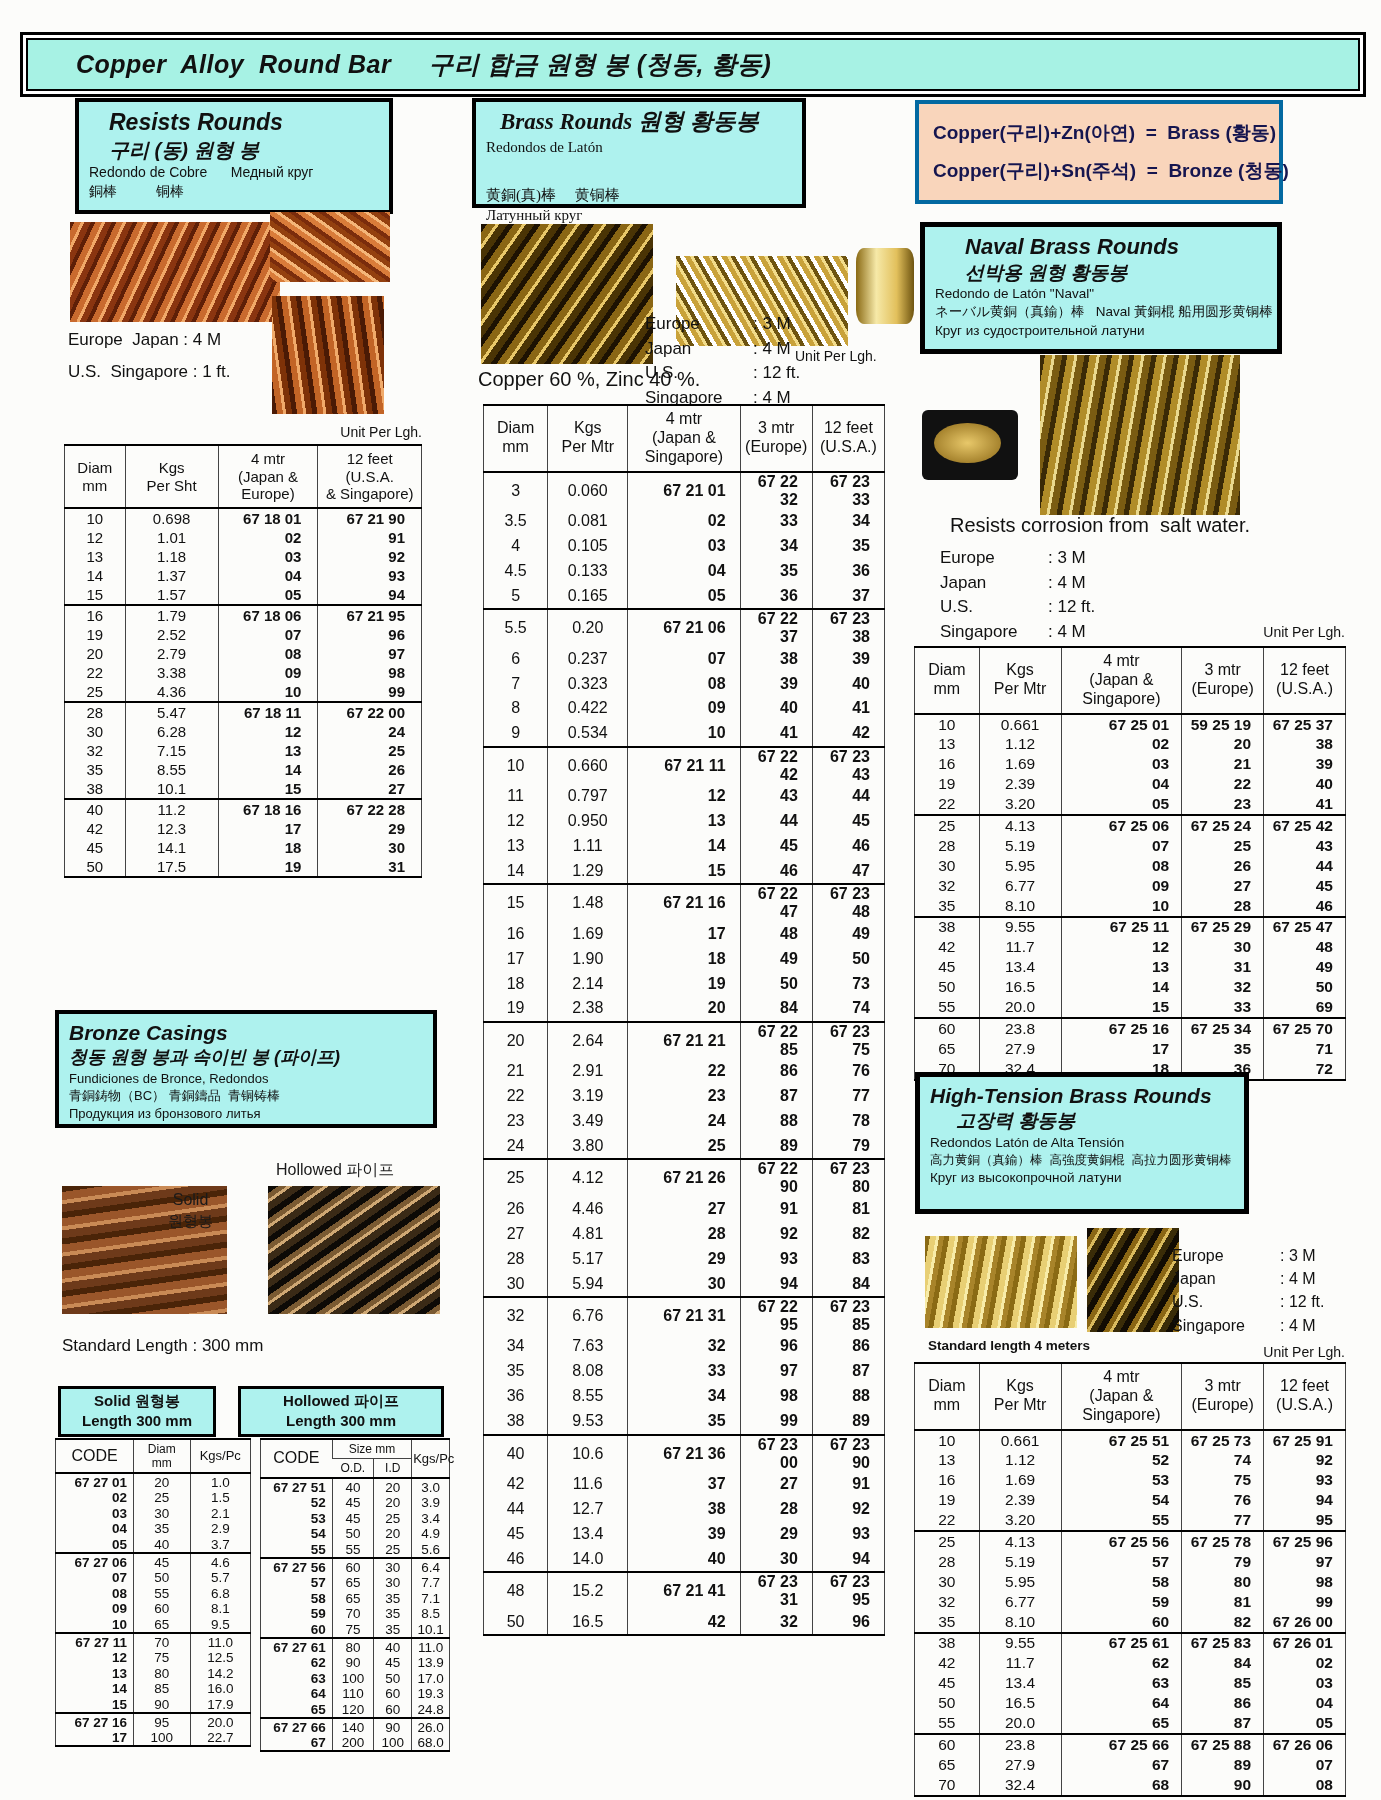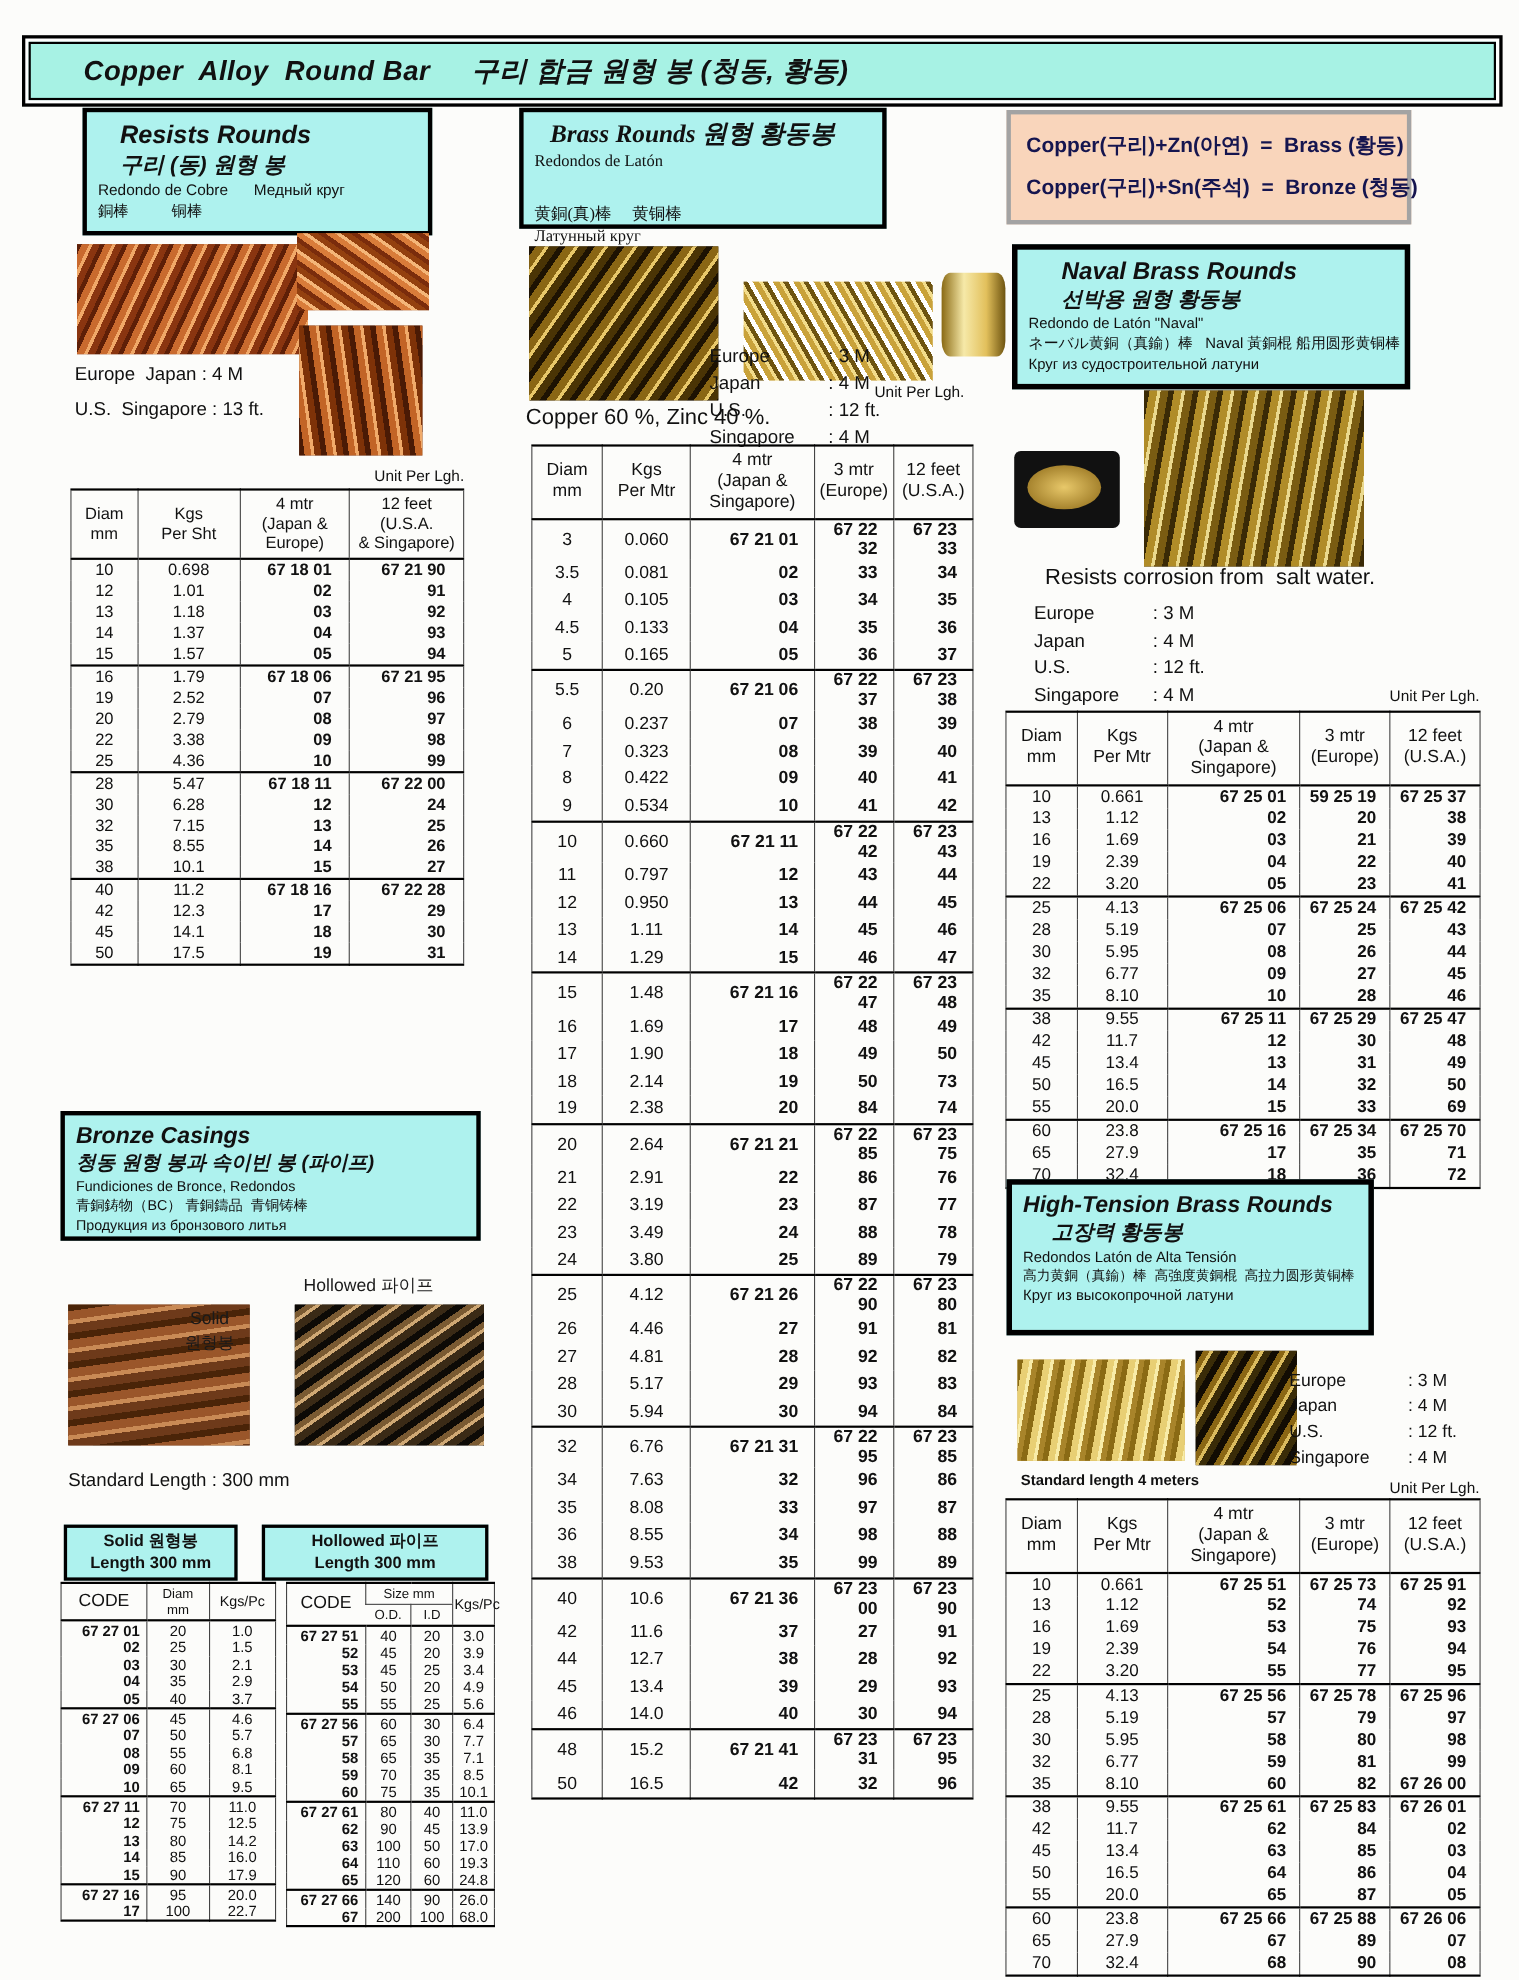--- a/index.html
+++ b/index.html
@@ -8,21 +8,21 @@
   
   .title-frame{position:absolute;left:20px;top:32px;width:1334px;border:3px solid #000;background:#fff;padding:3px;}
   .title-inner{background:#a7f2e4;border:2px solid #000;font-style:italic;font-weight:bold;
                font-size:25px;padding:8px 10px 8px 48px;white-space:pre;letter-spacing:.5px;}
   
   .cyanbox{position:absolute;background:#aef2ee;border:4px solid #000;padding:6px 10px;box-sizing:border-box;}
   .h-en{font-style:italic;font-weight:bold;font-size:23px;line-height:1.25;}
   .h-ko{font-weight:bold;font-size:20px;font-style:italic;line-height:1.3;}
   .h-sub{font-size:14px;line-height:1.35;white-space:pre;}
   
-  .formula-box{position:absolute;left:915px;top:100px;width:368px;background:#f9d5bb;border:4px solid #a3a3a3;
+  .formula-box{position:absolute;left:915px;top:100px;width:368px;background:#f9d5bb;border:4px solid #0369a1;
                padding:10px 14px;box-sizing:border-box;}
   .formula-line{font-weight:bold;font-size:19px;color:#15154f;line-height:2.0;white-space:pre;}
   
   .photo{position:absolute;}
   .copper1{background:#7a2d0d repeating-linear-gradient(115deg,#5e1f07 0 4px,#c96a2e 4px 10px,#f0a868 10px 13px,#8a3510 13px 19px);}
   .copper2{background:#93400f repeating-linear-gradient(35deg,#7a2c0c 0 4px,#d97c3a 4px 9px,#f4b679 9px 12px,#93400f 12px 17px);}
   .copper3{background:#5a2208 repeating-linear-gradient(82deg,#4a1a05 0 5px,#c26426 5px 11px,#f0aa6a 11px 14px,#7e3208 14px 20px);}
   .brass1{background:#241703 repeating-linear-gradient(125deg,#1d1202 0 5px,#8a6614 5px 12px,#e8c86a 12px 15px,#4a3405 15px 22px);}
   .brass2{background:#fff repeating-linear-gradient(60deg,#fff 0 4px,#c9a23a 4px 9px,#f2dc8a 9px 12px,#6e5410 12px 16px);}
   .brass3{background:linear-gradient(90deg,#8a6a14,#f6e9a8 35%,#e2c05c 70%,#6e5410);border-radius:8px/14px;}
@@ -87,21 +87,21 @@
   <div class="cyanbox" style="left:75px;top:98px;width:318px;height:116px;">
     <div class="h-en" style="padding-left:20px;">Resists Rounds</div>
     <div class="h-ko" style="padding-left:20px;">구리 (동) 원형 봉</div>
     <div class="h-sub">Redondo de Cobre      Медный круг</div>
     <div class="h-sub">銅棒          铜棒</div>
   </div>
   <div class="photo copper1" style="left:70px;top:222px;width:210px;height:100px;"></div>
   <div class="photo copper2" style="left:270px;top:212px;width:120px;height:70px;"></div>
   <div class="photo copper3" style="left:272px;top:296px;width:112px;height:118px;"></div>
   <div class="note" style="left:68px;top:330px;">Europe  Japan : 4 M</div>
-  <div class="note" style="left:68px;top:362px;">U.S.  Singapore : 13 ft.</div>
+  <div class="note" style="left:68px;top:362px;">U.S.  Singapore : 1 ft.</div>
   <div class="unit" style="left:262px;top:424px;width:160px;">Unit Per Lgh.</div>
 
   <table class="data-table copper-table">
     <colgroup>
         <col style="width:17%">
         <col style="width:26%">
         <col style="width:28%">
         <col style="width:29%">
       </colgroup>
     <thead>

